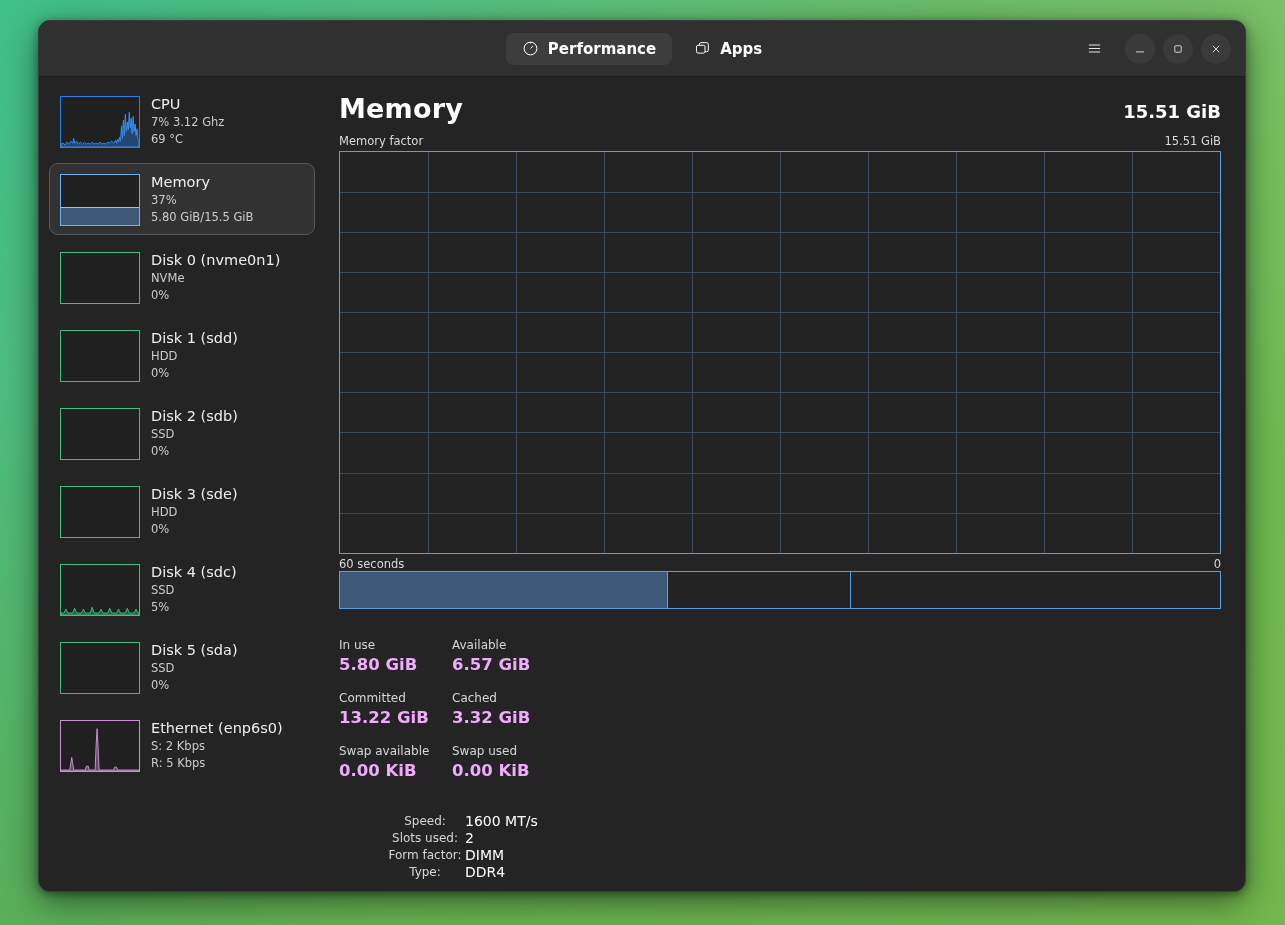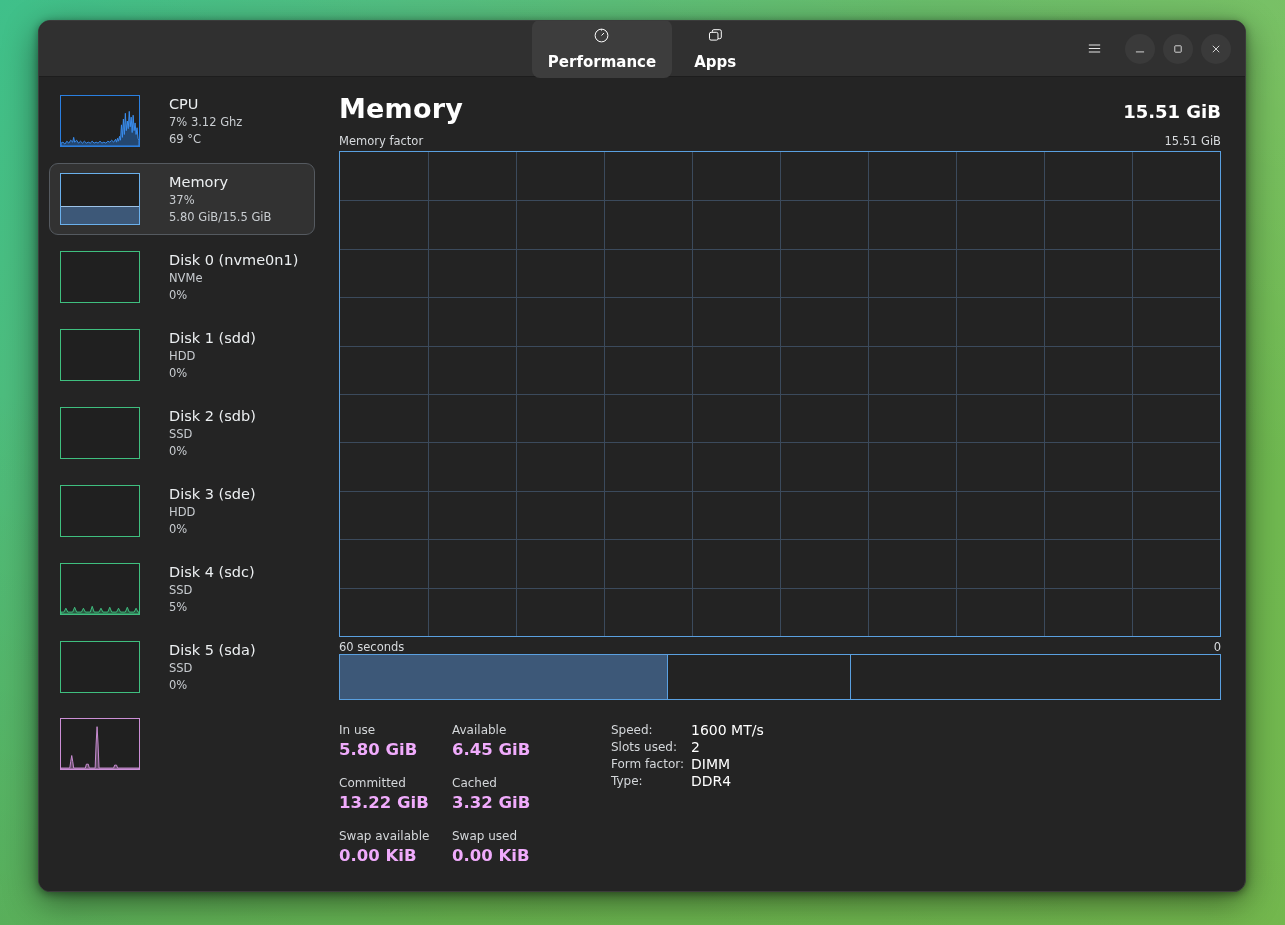--- a/index.html
+++ b/index.html
@@ -45,21 +45,20 @@
     display: flex; justify-content: center; align-items: center; gap: 6px;
   }
   .tab {
     display: flex; align-items: center; gap: 9px;
     padding: 7px 16px;
     border-radius: 8px;
     color: #ffffff;
     font-size: 15px; font-weight: bold;
     cursor: pointer;
     user-select: none;
-    flex-direction: column;
   }
   .tab.active { background: #3d3d3d; }
   .tab .ticon { display: inline-flex; width: 17px; height: 17px; }
   .tab svg { width: 17px; height: 17px; stroke: #ffffff; fill: none; stroke-width: 1.4; }
 
   .winbtns {
     position: absolute; right: 14px;
     display: flex; align-items: center; gap: 8px;
   }
   .menu-btn {
@@ -82,21 +81,21 @@
 
   
   .sidebar {
     width: 286px;
     background: #242424;
     padding: 8px 10px 8px 10px;
     overflow: hidden;
     flex: 0 0 286px;
   }
   .side-item {
-    display: flex; align-items: center; gap: 29px;
+    display: flex; align-items: flex-end; gap: 11px;
     padding: 8px 10px;
     border-radius: 9px;
     margin-bottom: 6px;
     cursor: pointer;
     border: 1px solid transparent;
   }
   .side-item.selected {
     background: #323232;
     border: 1px solid #555a60;
   }
@@ -163,32 +162,33 @@
     border: 1px solid #5aa0e0;
     display: flex;
     background: #232323;
   }
   .comp-seg { height: 100%; }
   .comp-seg + .comp-seg { border-left: 1px solid #5aa0e0; }
 
   
   .stats {
     display: flex;
-    margin-top: 22px;
-    gap: 0;
+    margin-top: 28px;
+    gap: 17px;
+    flex-direction: column;
   }
   .stat-cols { display: flex; }
   .stat-col { width: 113px; }
   .stat-block { margin-bottom: 14px; }
   .stat-label { color: #d4d7da; font-size: 12px; line-height: 17px; }
   .stat-value { color: #f0abfc; font-size: 16.5px; font-weight: bold; line-height: 22px; }
 
   .info-table { margin-left: 46px; }
   .info-row { display: flex; line-height: 17px; }
-  .info-key { width: 80px; color: #d4d7da; font-size: 12px; }
+  .info-key { width: 80px; color: #d4d7da; font-size: 12px; text-align: center; }
   .info-val { color: #ffffff; font-size: 14px; }
 </style>
 </head>
 <body>
 
 <div class="wallpaper-sheen"></div>
 
 <div class="window">
 
   <div class="titlebar">
@@ -323,20 +323,25 @@
           <div class="side-sub">SSD</div>
           <div class="side-sub">0%</div>
         </div>
       </div>
 
       <div class="side-item">
         <div class="mini" style="border:1px solid #cc8fd6;">
           <svg viewBox="0 0 80 52" preserveAspectRatio="none">
             <path d="M0,52 L0,51 9,51 10,44 11,38 12,44 13,51 25,51 26,47 28,47 29,51 35,51 36,26 37,8 38,26 39,51 54,51 55,48 57,48 58,51 80,51 80,52 Z" fill="#cc8fd6" fill-opacity="0.38" stroke="#cc8fd6" stroke-width="1"></path>
           </svg>
+        </div>
+        <div class="side-text">
+          <div class="side-title">Ethernet (enp6s0)</div>
+          <div class="side-sub">S: 2 Kbps</div>
+          <div class="side-sub">R: 5 Kbps</div>
         </div>
       </div>
 
     </div>
 
     <div class="main">
 
       <div class="main-head">
         <div class="main-title">Memory</div>
         <div class="main-total">15.51 GiB</div>
@@ -414,21 +419,21 @@
               <div class="stat-value">13.22 GiB</div>
             </div>
             <div class="stat-block">
               <div class="stat-label">Swap available</div>
               <div class="stat-value">0.00 KiB</div>
             </div>
           </div>
           <div class="stat-col">
             <div class="stat-block">
               <div class="stat-label">Available</div>
-              <div class="stat-value">6.45 GiB</div>
+              <div class="stat-value">6.57 GiB</div>
             </div>
             <div class="stat-block">
               <div class="stat-label">Cached</div>
               <div class="stat-value">3.32 GiB</div>
             </div>
             <div class="stat-block">
               <div class="stat-label">Swap used</div>
               <div class="stat-value">0.00 KiB</div>
             </div>
           </div>

